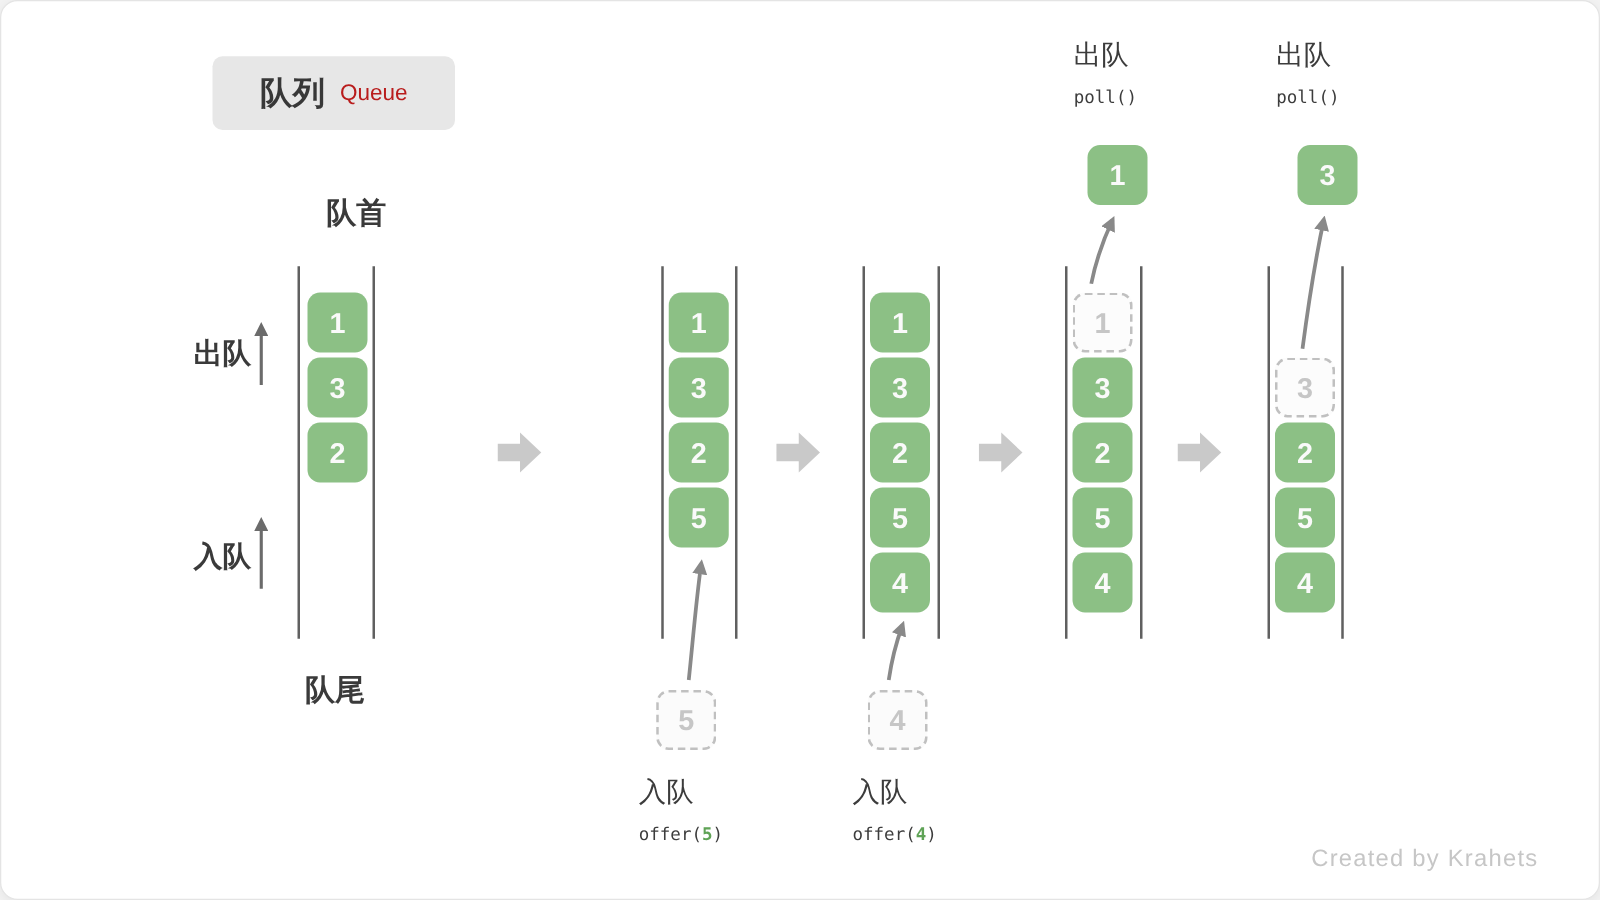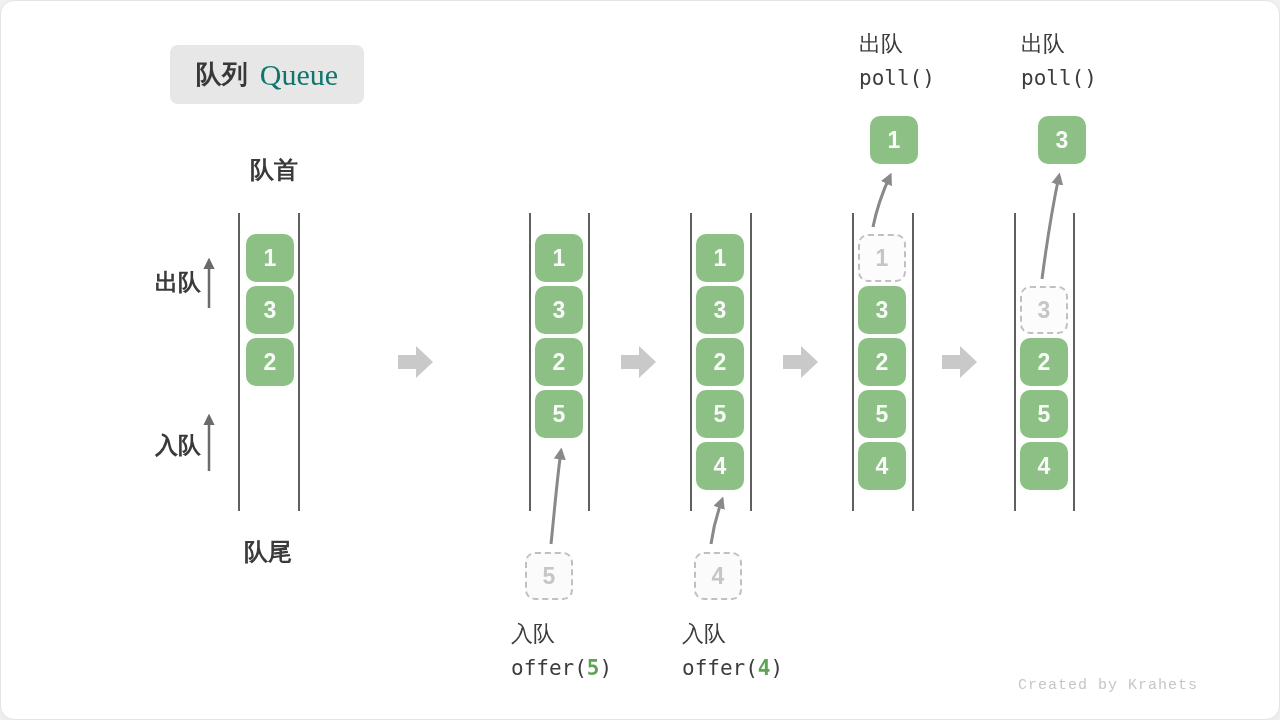--- a/index.html
+++ b/index.html
@@ -9,25 +9,25 @@
     border-radius:14px; border:1px solid #e4e4e4;
     box-shadow:0 2px 8px rgba(0,0,0,0.05); overflow:hidden;
   }
   
   .title-badge {
     position:absolute; left:169px; top:44px; width:194px; height:59px;
     background:#e7e7e7; border-radius:8px;
     display:flex; align-items:center; justify-content:center; gap:12px;
   }
   .title-zh { font-size:26px; font-weight:700; color:#383838; }
-  .title-en { font-family:Liberation Serif, serif; font-size:30px; color:#0f766e; }
+  .title-en { font-family:Liberation Sans, sans-serif; font-size:18px; color:#b91c1c; }
 
   
   .lbl { position:absolute; font-size:24px; font-weight:700; color:#3a3a3a; }
-  .lbl-front { left:249px; top:153px; }
+  .lbl-front { left:260px; top:153px; }
   .lbl-rear  { left:243px; top:535px; }
   .side-lbl  { position:absolute; font-size:23px; font-weight:700; color:#3a3a3a; }
   .side-dequeue { left:154px; top:266px; }
   .side-enqueue { left:154px; top:429px; }
 
   
   .wall { position:absolute; top:212px; width:2px; height:298px; background:#606060; }
 
   
   .cell {
@@ -36,37 +36,37 @@
     display:flex; align-items:center; justify-content:center;
   }
   .cell.dashed {
     background:#fcfcfc; border:2px dashed #c0c0c0; color:#c6c6c6; font-weight:600;
   }
   .cell.staged { background:#fbfbfb; }
 
   
   .op-note { position:absolute; color:#3c3c3c; }
   .op-note .op   { font-size:22px; line-height:26px; margin-bottom:9px; font-weight:500; }
-  .op-note .code { font-family:"DejaVu Sans Mono",monospace; font-size:21px; line-height:24px; }
+  .op-note .code { font-family:"DejaVu Sans Mono",monospace; font-size:14px; line-height:24px; }
   .op-note .arg  { color:#5fa356; font-weight:700; }
   .note-poll1  { left:858px;  top:30px; }
   .note-poll2  { left:1020px; top:30px; }
   .note-offer5 { left:510px;  top:620px; }
   .note-offer4 { left:681px;  top:620px; }
 
   
   .step-arrow { position:absolute; width:36px; height:34px; }
   .sa1 { left:397px; top:344px; } .sa2 { left:620px; top:344px; }
   .sa3 { left:782px; top:344px; } .sa4 { left:941px; top:344px; }
 
   .overlay { position:absolute; left:0; top:0; width:1280px; height:720px; pointer-events:none; }
 
   .watermark {
-    position:absolute; left:1017px; top:676px;
-    font-family:Liberation Mono, monospace; font-size:15px;
+    position:absolute; left:1048px; top:676px;
+    font-family:Liberation Sans, sans-serif; font-size:19px;
     color:#c6c6c6; letter-spacing:1px;
   }
 </style>
 </head>
 <body>
 
 <div class="canvas">
 
   <div class="title-badge">
     <span class="title-zh">队列</span>

